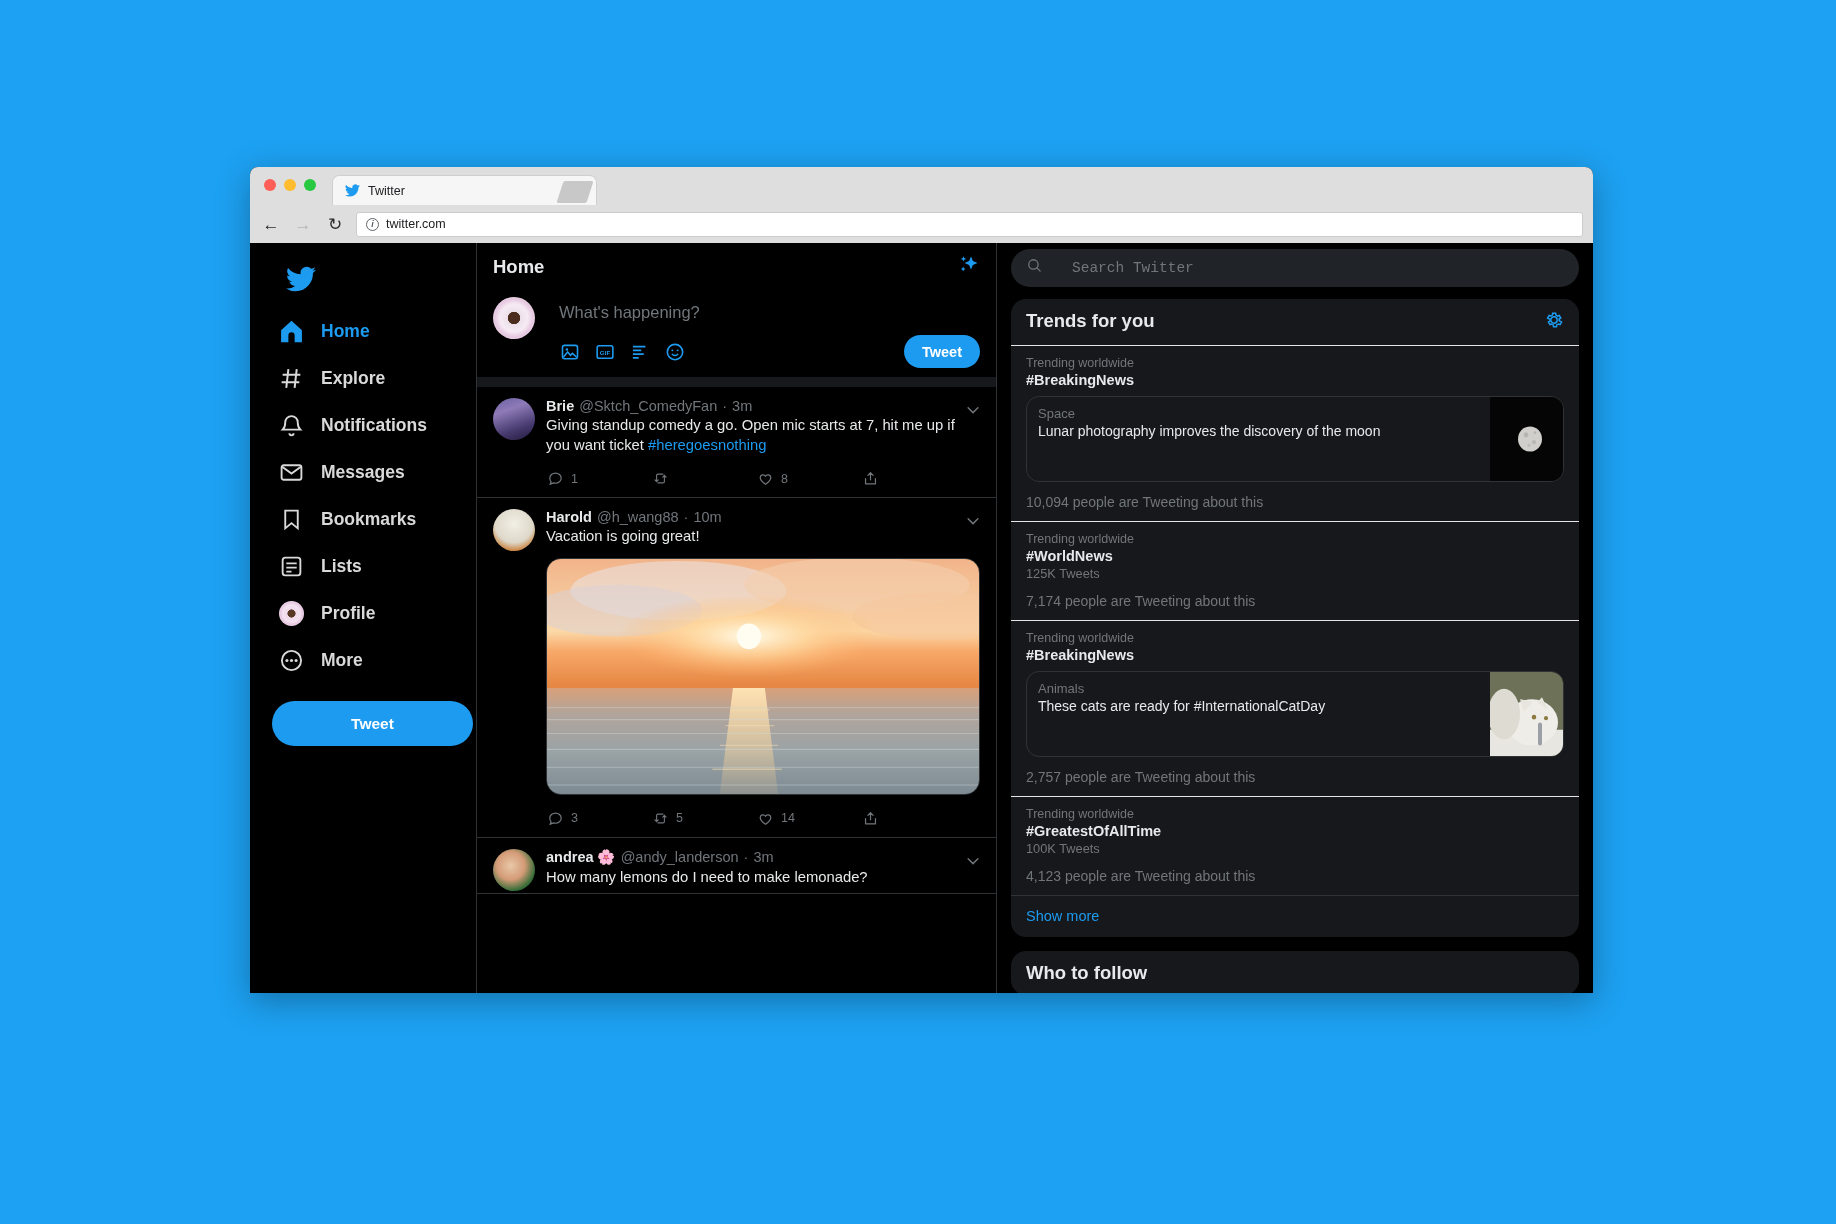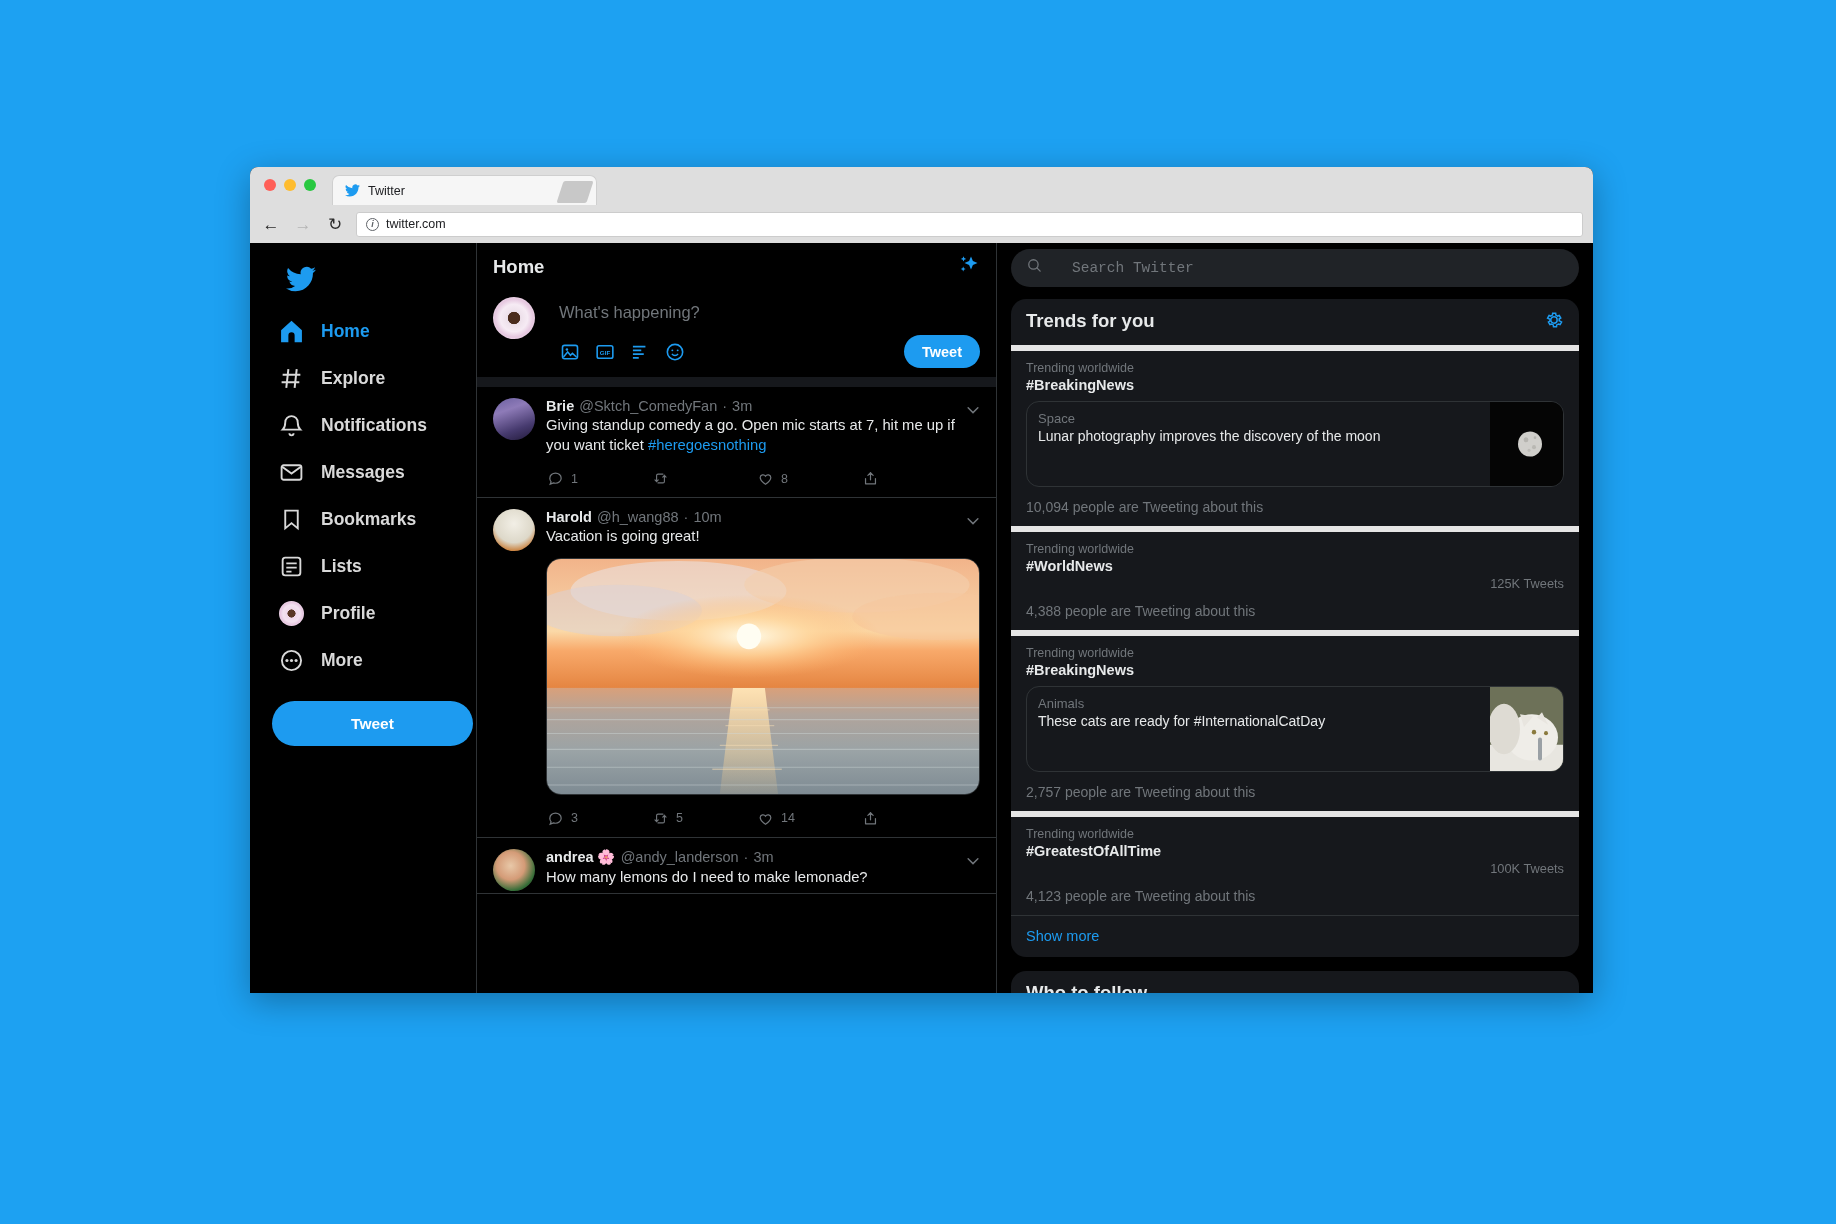--- a/index.html
+++ b/index.html
@@ -263,25 +263,25 @@
     border-radius: 15px;
     overflow: hidden;
   }
   .panel-head {
     display: flex; justify-content: space-between;
     padding: 11px 15px 11px 15px;
   }
   .panel-title { font-size: 18.5px; font-weight: bold; color: #e7e9ea; }
   .trend {
     padding: 10px 15px 11px 15px;
-    border-top: 6px solid #e5e5e5;
+    border-top: 1px solid #e5e5e5;
   }
   .trend-cat { font-size: 12.5px; color: #71767b; margin-bottom: 2px; }
   .trend-tag { font-size: 14.5px; font-weight: bold; color: #e7e9ea; }
-  .trend-count { font-size: 12.8px; color: #71767b; margin-top: 2px; text-align: right; }
+  .trend-count { font-size: 12.8px; color: #71767b; margin-top: 2px; }
   .trend-people { font-size: 14px; color: #71767b; margin-top: 12px; }
   .trend-card {
     display: flex; align-items: stretch;
     margin-top: 8px; margin-bottom: 7px;
     border: 1px solid #2f3336;
     border-radius: 13px;
     overflow: hidden;
   }
   .tc-text { flex: 1; padding: 9px 11px 10px 11px; min-width: 0; }
   .tc-cat { font-size: 13px; color: #71767b; margin-bottom: 1px; }
@@ -674,21 +674,21 @@
               </svg>
             </div>
           </div>
           <div class="trend-people">10,094 people are Tweeting about this</div>
         </div>
 
         <div class="trend">
           <div class="trend-cat">Trending worldwide</div>
           <div class="trend-tag">#WorldNews</div>
           <div class="trend-count">125K Tweets</div>
-          <div class="trend-people">4,388 people are Tweeting about this</div>
+          <div class="trend-people">7,174 people are Tweeting about this</div>
         </div>
 
         <div class="trend">
           <div class="trend-cat">Trending worldwide</div>
           <div class="trend-tag">#BreakingNews</div>
           <div class="trend-card">
             <div class="tc-text">
               <div class="tc-cat">Animals</div>
               <div class="tc-head">These cats are ready for #InternationalCatDay</div>
             </div>

